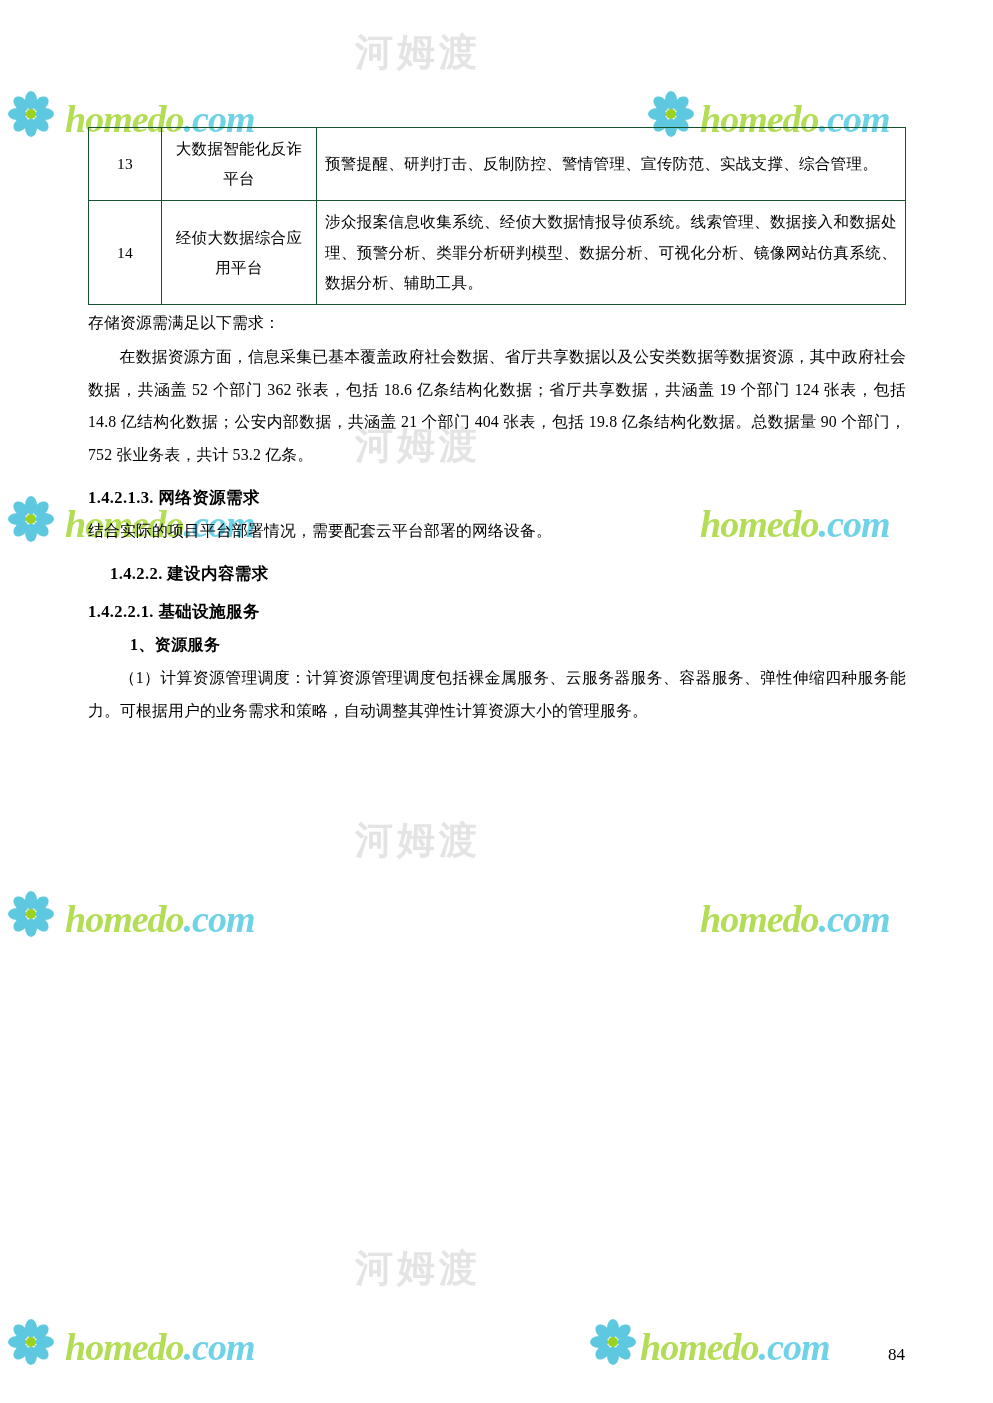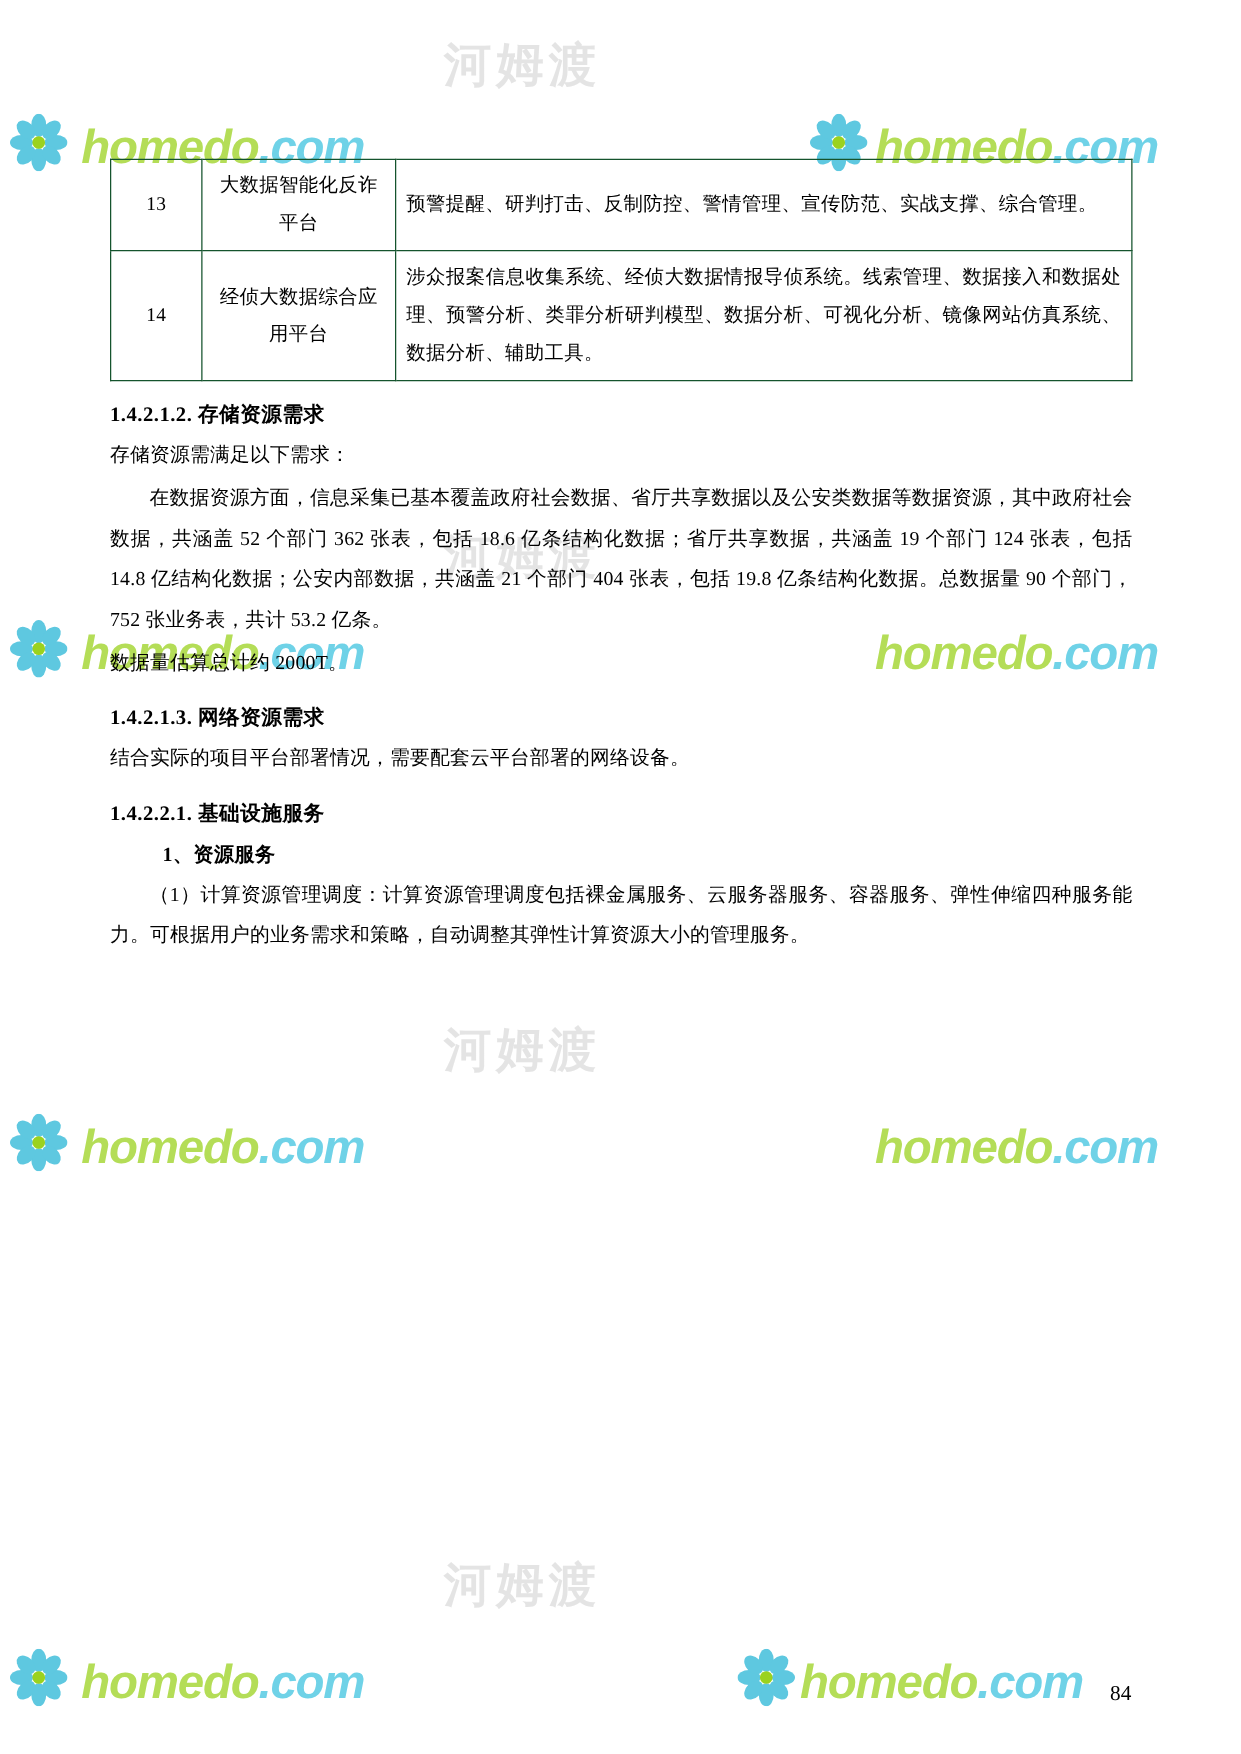--- a/index.html
+++ b/index.html
@@ -90,21 +90,21 @@
     font-size: 17px;
   }
 
   
   .wm {
     position: absolute;
     pointer-events: none;
     user-select: none;
   }
   .wm-text {
-    font-family: Liberation Sans, sans-serif;
+    font-family: Liberation Serif, serif;
     font-weight: bold;
     font-style: italic;
     font-size: 38px;
     color: #9bd21f;
     opacity: 0.75;
     letter-spacing: -1px;
   }
   .wm-text .dot {
     color: #3fc3e0;
   }
@@ -261,27 +261,26 @@
           <td class="col-desc">预警提醒、研判打击、反制防控、警情管理、宣传防范、实战支撑、综合管理。</td>
         </tr>
         <tr>
           <td class="col-num">14</td>
           <td class="col-name">经侦大数据综合应用平台</td>
           <td class="col-desc">涉众报案信息收集系统、经侦大数据情报导侦系统。线索管理、数据接入和数据处理、预警分析、类罪分析研判模型、数据分析、可视化分析、镜像网站仿真系统、数据分析、辅助工具。</td>
         </tr>
       </tbody>
     </table>
 
-    <h3 class="heading">1.4.2.1.2. 存储资源需求</h3>
     <p class="para">存储资源需满足以下需求：</p>
     <p class="para ind">在数据资源方面，信息采集已基本覆盖政府社会数据、省厅共享数据以及公安类数据等数据资源，其中政府社会数据，共涵盖 52 个部门 362 张表，包括 18.6 亿条结构化数据；省厅共享数据，共涵盖 19 个部门 124 张表，包括 14.8 亿结构化数据；公安内部数据，共涵盖 21 个部门 404 张表，包括 19.8 亿条结构化数据。总数据量 90 个部门，752 张业务表，共计 53.2 亿条。</p>
-    <p class="para">数据量估算总计约 2000T。</p>
 
     <h3 class="heading">1.4.2.1.3. 网络资源需求</h3>
     <p class="para">结合实际的项目平台部署情况，需要配套云平台部署的网络设备。</p>
 
+    <h3 class="heading indent1">1.4.2.2. 建设内容需求</h3>
     <h3 class="heading">1.4.2.2.1. 基础设施服务</h3>
     <h4 class="subheading">1、资源服务</h4>
     <p class="para ind">（1）计算资源管理调度：计算资源管理调度包括裸金属服务、云服务器服务、容器服务、弹性伸缩四种服务能力。可根据用户的业务需求和策略，自动调整其弹性计算资源大小的管理服务。</p>
   </div>
 
   <div class="pagenum">84</div>
 </div>
 
 </body></html>

